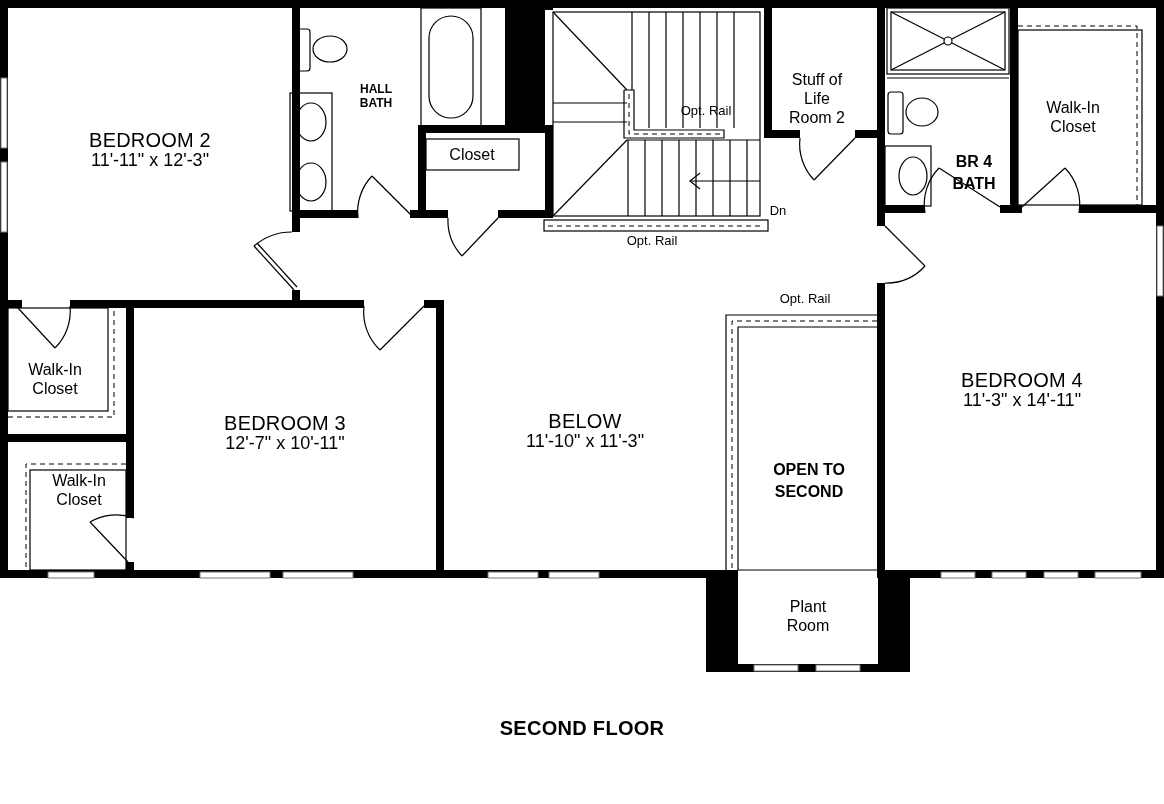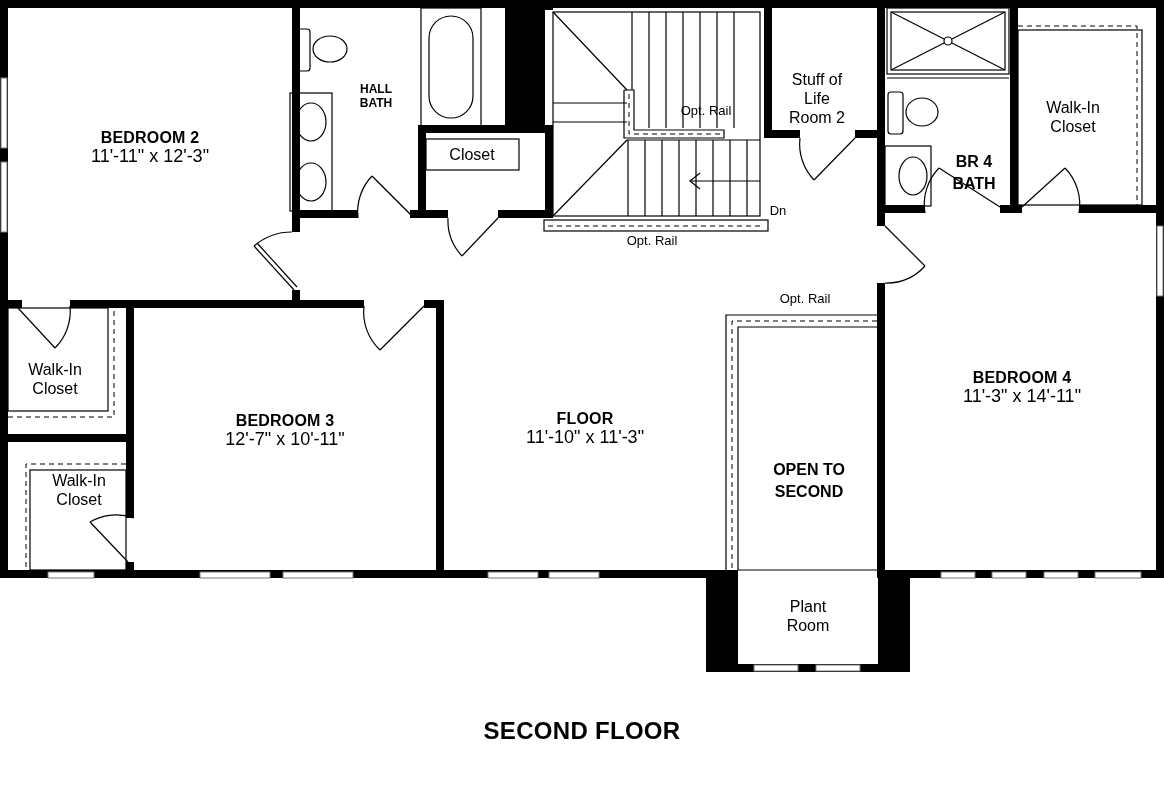--- a/index.html
+++ b/index.html
@@ -1,25 +1,25 @@
 <!DOCTYPE html>
 <html><head>
 <meta charset="utf-8">
 <style>
   html, body { margin:0; padding:0; background:#ffffff; }
   body { width:1164px; height:804px; position:relative; overflow:hidden; font-family:"Liberation Sans", sans-serif; color:#000; }
   #plan { position:absolute; left:0; top:0; width:1164px; height:804px; }
   .lbl { position:absolute; text-align:center; line-height:1.05; white-space:nowrap; transform:translateX(-50%); }
-  .room-title { font-weight:bold; font-size:16px; letter-spacing:0.2px;text-align:center; }
+  .room-title { font-weight:normal; font-size:20px; letter-spacing:0.2px;text-align:center; }
   .room-dim { font-size:18px; }
   .small { font-size:16px; line-height:1.2; }
   .small-bold { font-size:12px; font-weight:bold; line-height:1.2; }
   .tiny-bold { font-size:16px; font-weight:bold; line-height:1.35;margin-top:31px; }
   .rail { font-size:13px; }
-  .title { font-weight:bold; font-size:24px; letter-spacing:0.3px; }
+  .title { font-weight:bold; font-size:20px; letter-spacing:0.3px; }
 </style>
 </head>
 <body>
 
 <svg id="plan" viewBox="0 0 1164 804" xmlns="http://www.w3.org/2000/svg">
   <g fill="#000">
 
     <rect x="0" y="0" width="1164" height="8"></rect>
 
     <rect x="0" y="0" width="8" height="578"></rect>
@@ -245,21 +245,21 @@
   <div>Walk-In</div>
   <div>Closet</div>
 </div>
 
 <div class="lbl" style="left:285px; top:413px;">
   <div class="room-title">BEDROOM 3</div>
   <div class="room-dim">12'-7" x 10'-11"</div>
 </div>
 
 <div class="lbl" style="left:585px; top:411px;">
-  <div class="room-title">FLOOR</div>
+  <div class="room-title">BELOW</div>
   <div class="room-dim">11'-10" x 11'-3"</div>
 </div>
 
 <div class="lbl tiny-bold" style="left:809px; top:428px;">
   <div>OPEN TO</div>
   <div>SECOND</div>
 </div>
 
 <div class="lbl" style="left:1022px; top:370px;">
   <div class="room-title">BEDROOM 4</div>

